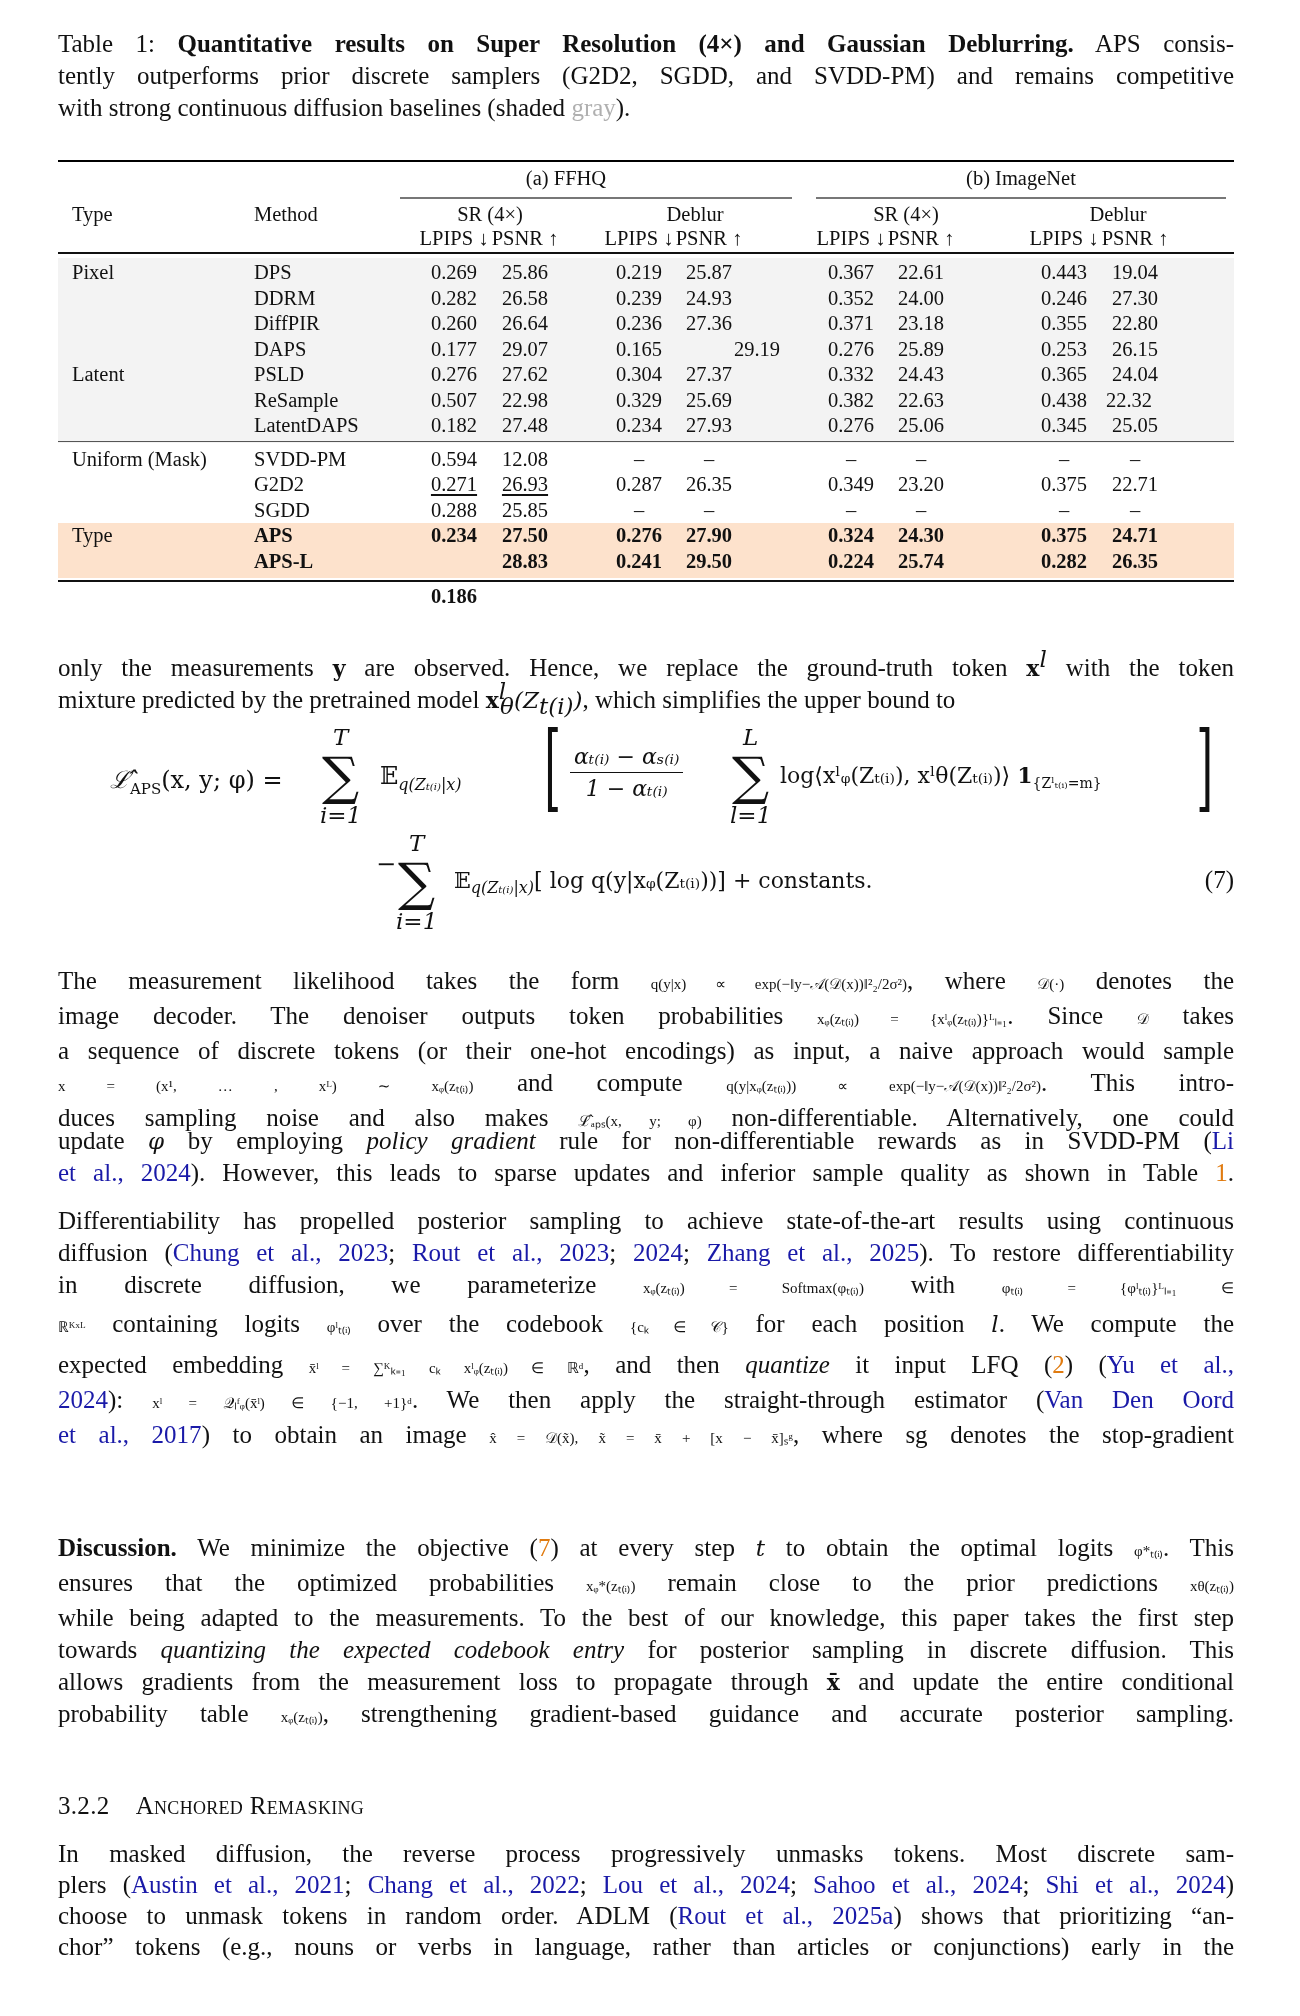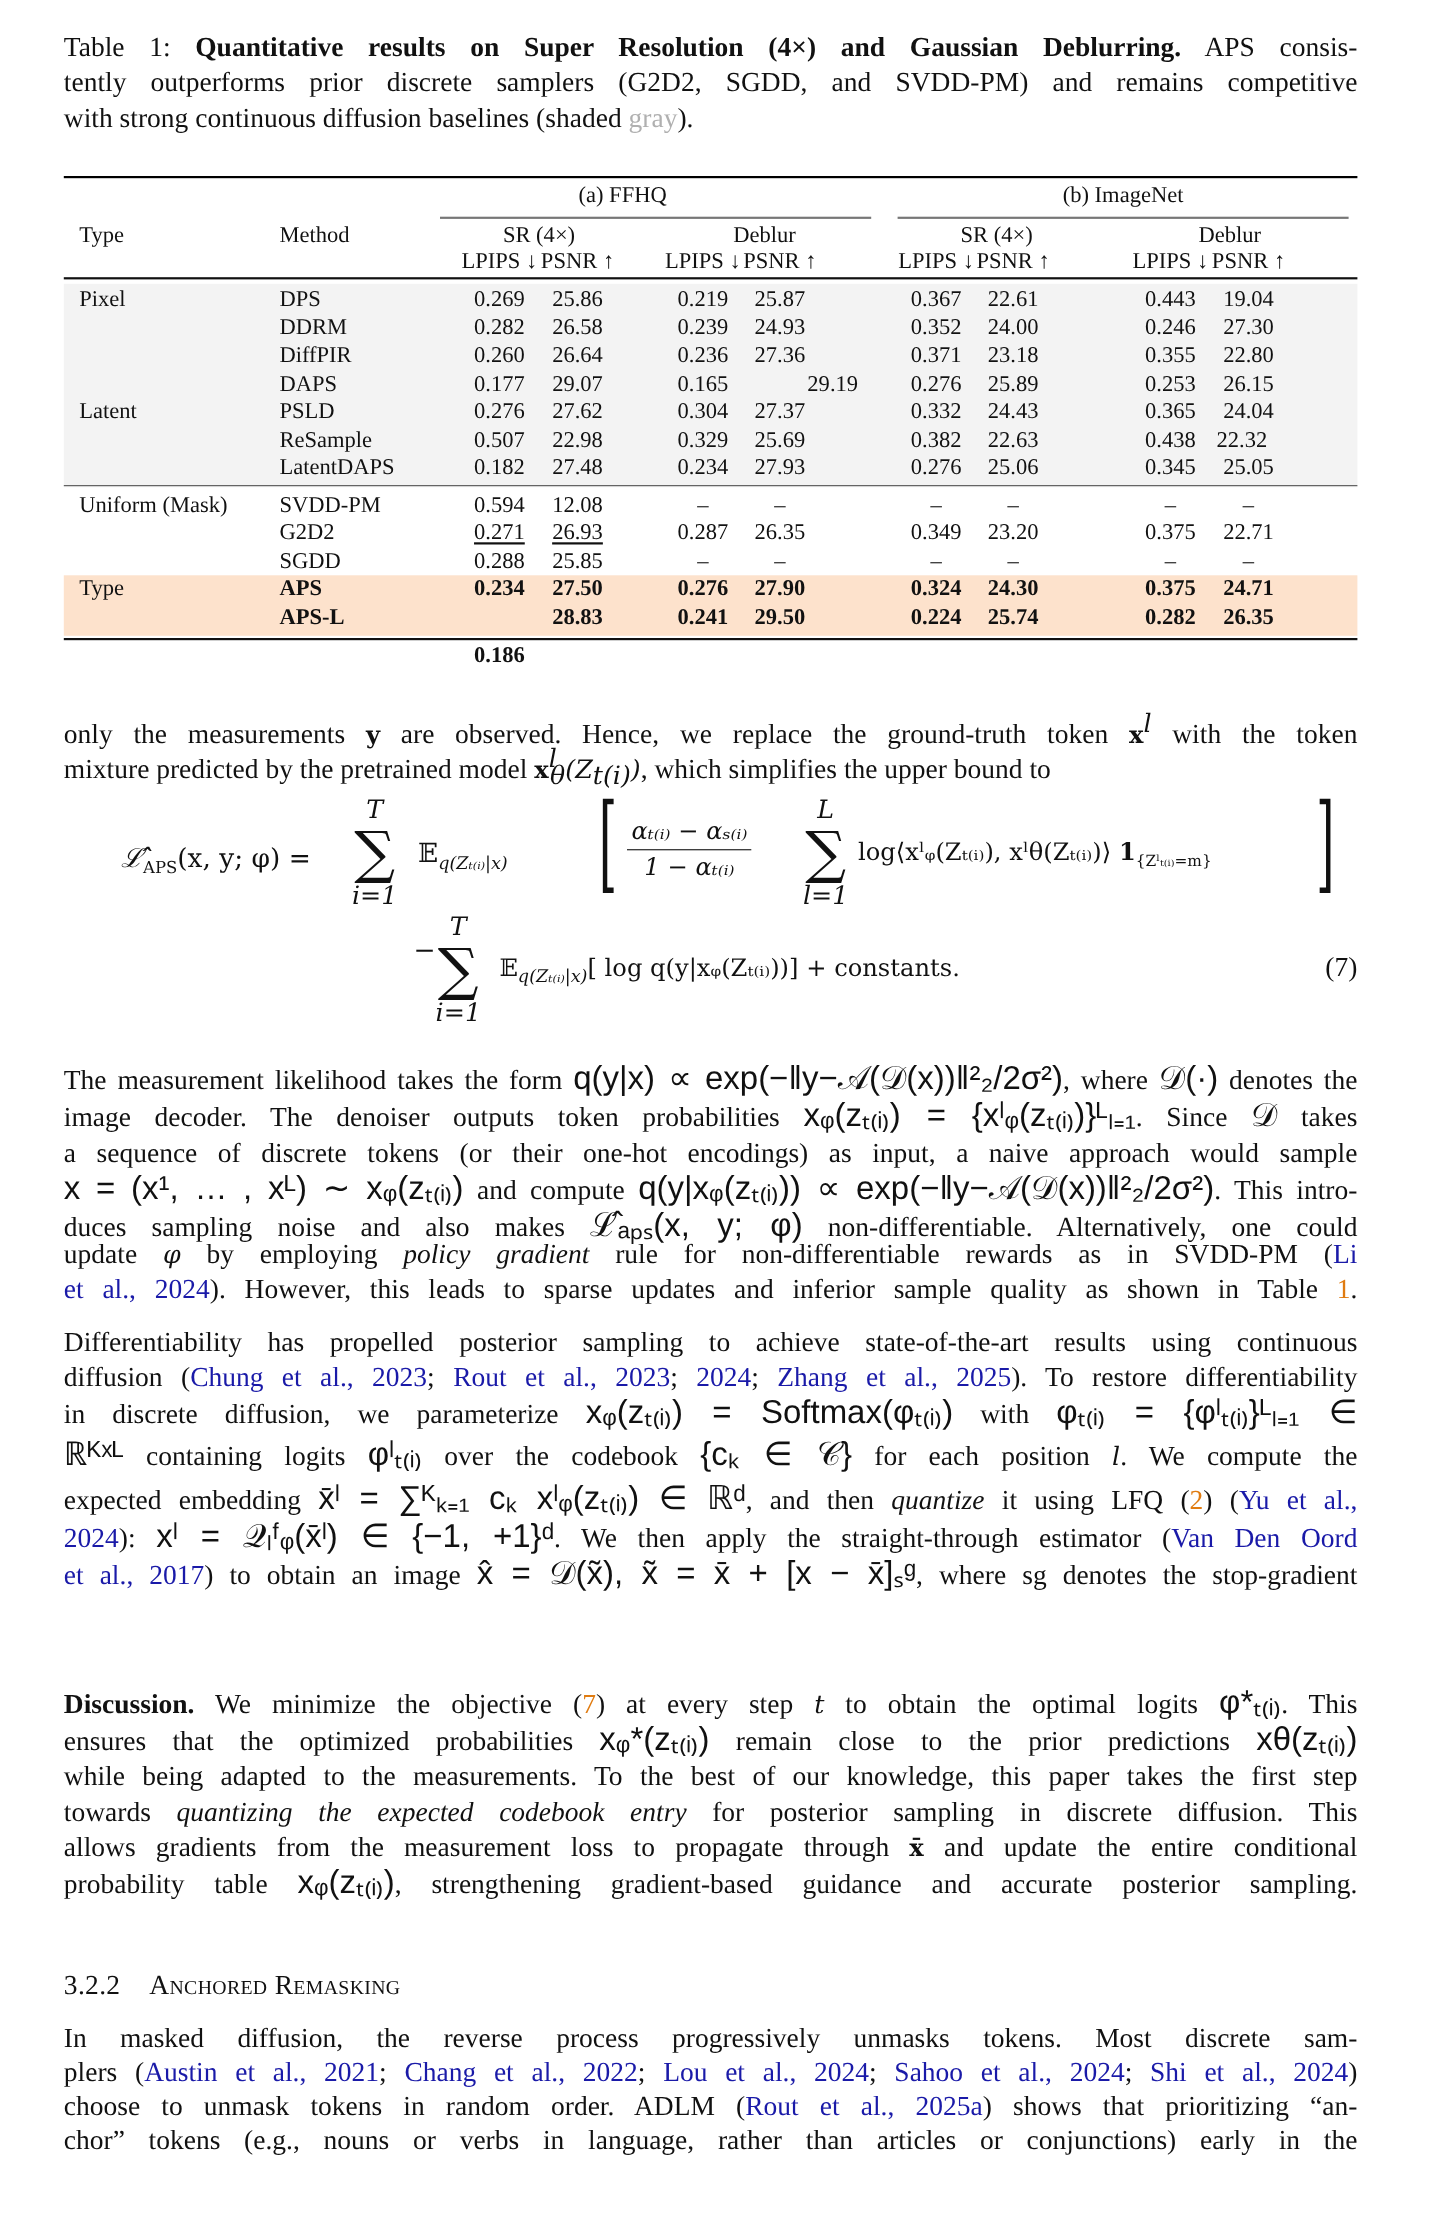--- a/index.html
+++ b/index.html
@@ -26,21 +26,21 @@
   .ul { text-decoration: underline; text-decoration-thickness: 1.5px; text-underline-offset: 3px; }
 
   
   .para { position: absolute; left: 0; width: 1176px; font-size: 25px; line-height: 31px; text-align: justify; }
   .line { display: block; white-space: nowrap; text-align-last: justify; text-align: justify; }
   .line.last { text-align-last: left; }
   .cite { color: #1a1aa8; }
   .ref { color: #e07b10; }
   .m { font-family: "DejaVu Serif", serif; font-style: italic; font-size: 23px; }
   .mb { font-family: "DejaVu Serif", serif; font-weight: bold; font-size: 22px; }
-  .mr { font-family: Liberation Sans, sans-serif; font-size: 30px; }
+  .mr { font-family: Liberation Serif, serif; font-size: 15px; }
   sub, sup { font-size: 15px; line-height: 0; }
   .equation { position: absolute; left: 0; width: 1176px; font-family: "DejaVu Serif", serif; font-size: 24px; }
   .eqnum { position: absolute; right: 0; font-family: "Liberation Serif", serif; font-size: 25px; }
   .big { font-size: 52px; line-height: 1; }
   .bracket { font-size: 96px; font-weight: 100; line-height: 1; transform: scaleX(0.45); display: inline-block; }
   .frac { display: inline-flex; flex-direction: column; align-items: center; vertical-align: middle; margin: 0 4px; }
   .frac .num { border-bottom: 1.5px solid #111; padding: 0 4px 3px; }
   .frac .den { padding-top: 3px; }
   .sumblk { display: inline-flex; flex-direction: column; align-items: center; vertical-align: middle; font-size: 20px; }
   .sec-head { position: absolute; left: 0; font-size: 25px; letter-spacing: 0.3px; }
@@ -286,21 +286,21 @@
   <div class="para" style="top:1125px; line-height:31px;">
     <span class="line"><span>update </span><span class="m">φ</span><span> by employing </span><i>policy gradient</i><span> rule for non-differentiable rewards as in SVDD-PM (</span><span class="cite">Li</span></span>
     <span class="line"><span class="cite">et al., 2024</span><span>). However, this leads to sparse updates and inferior sample quality as shown in Table </span><span class="ref">1</span><span>.</span></span>
   </div>
 
   <div class="para" style="top:1205px; line-height:32px;">
     <span class="line"><span>Differentiability has propelled posterior sampling to achieve state-of-the-art results using continuous</span></span>
     <span class="line"><span>diffusion (</span><span class="cite">Chung et al., 2023</span><span>; </span><span class="cite">Rout et al., 2023</span><span>; </span><span class="cite">2024</span><span>; </span><span class="cite">Zhang et al., 2025</span><span>). To restore differentiability</span></span>
     <span class="line"><span>in discrete diffusion, we parameterize </span><span class="mr">xᵩ(zₜ₍ᵢ₎) = Softmax(φₜ₍ᵢ₎)</span><span> with </span><span class="mr">φₜ₍ᵢ₎ = {φˡₜ₍ᵢ₎}ᴸₗ₌₁ ∈</span></span>
     <span class="line" style="margin-top:4px;"><span class="mr">ℝᴷˣᴸ</span><span> containing logits </span><span class="mr">φˡₜ₍ᵢ₎</span><span> over the codebook </span><span class="mr">{cₖ ∈ 𝒞}</span><span> for each position </span><span class="m">l</span><span>.  We compute the</span></span>
-    <span class="line" style="margin-top:6px;"><span>expected embedding </span><span class="mr">x̄ˡ = ∑ᴷₖ₌₁ cₖ xˡᵩ(zₜ₍ᵢ₎) ∈ ℝᵈ</span><span>, and then </span><i>quantize</i><span> it using LFQ (</span><span class="ref">2</span><span>) (</span><span class="cite">Yu et al.,</span></span>
+    <span class="line" style="margin-top:6px;"><span>expected embedding </span><span class="mr">x̄ˡ = ∑ᴷₖ₌₁ cₖ xˡᵩ(zₜ₍ᵢ₎) ∈ ℝᵈ</span><span>, and then </span><i>quantize</i><span> it input LFQ (</span><span class="ref">2</span><span>) (</span><span class="cite">Yu et al.,</span></span>
     <span class="line"><span class="cite">2024</span><span>): </span><span class="mr">xˡ = 𝒬ₗᶠᵩ(x̄ˡ) ∈ {−1, +1}ᵈ</span><span>. We then apply the straight-through estimator (</span><span class="cite">Van Den Oord</span></span>
     <span class="line"><span class="cite">et al., 2017</span><span>) to obtain an image </span><span class="mr">x̂ = 𝒟(x̃),  x̃ = x̄ + [x − x̄]ₛᵍ</span><span>, where sg denotes the stop-gradient</span></span>
   </div>
 
   <div class="para" style="top:1532px; line-height:32px;">
     <span class="line"><b>Discussion.</b><span> We minimize the objective (</span><span class="ref">7</span><span>) at every step </span><span class="m">t</span><span> to obtain the optimal logits </span><span class="mr">φ*ₜ₍ᵢ₎</span><span>.  This</span></span>
     <span class="line"><span>ensures that the optimized probabilities </span><span class="mr">xᵩ*(zₜ₍ᵢ₎)</span><span> remain close to the prior predictions </span><span class="mr">xθ(zₜ₍ᵢ₎)</span></span>
     <span class="line"><span>while being adapted to the measurements. To the best of our knowledge, this paper takes the first step</span></span>
     <span class="line"><span>towards </span><i>quantizing the expected codebook entry</i><span> for posterior sampling in discrete diffusion.  This</span></span>
     <span class="line"><span>allows gradients from the measurement loss to propagate through </span><span class="mb">x̄</span><span> and update the entire conditional</span></span>

